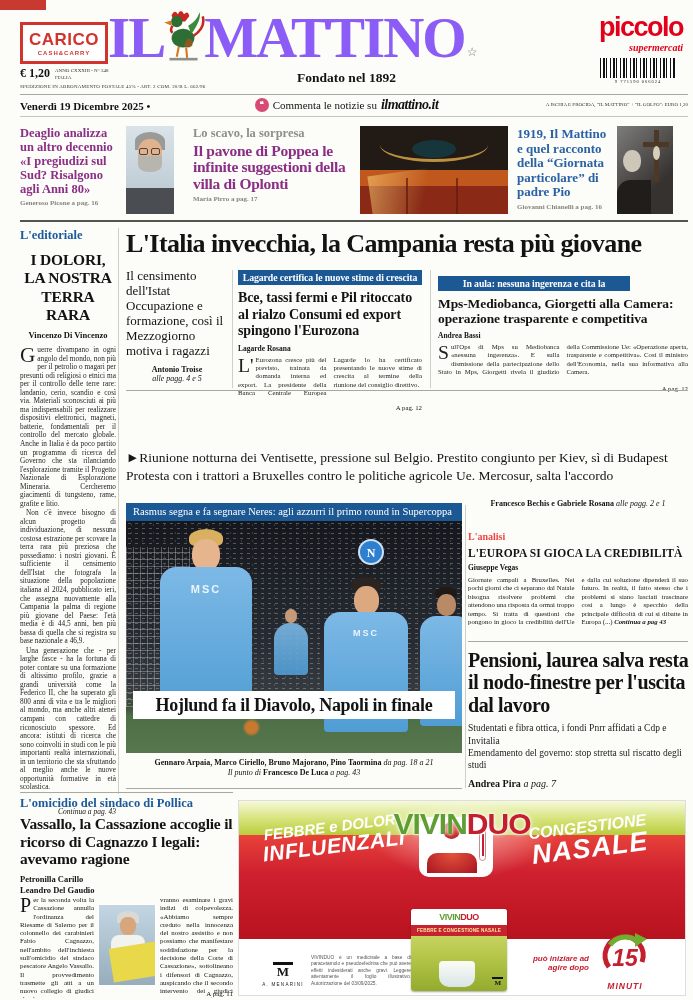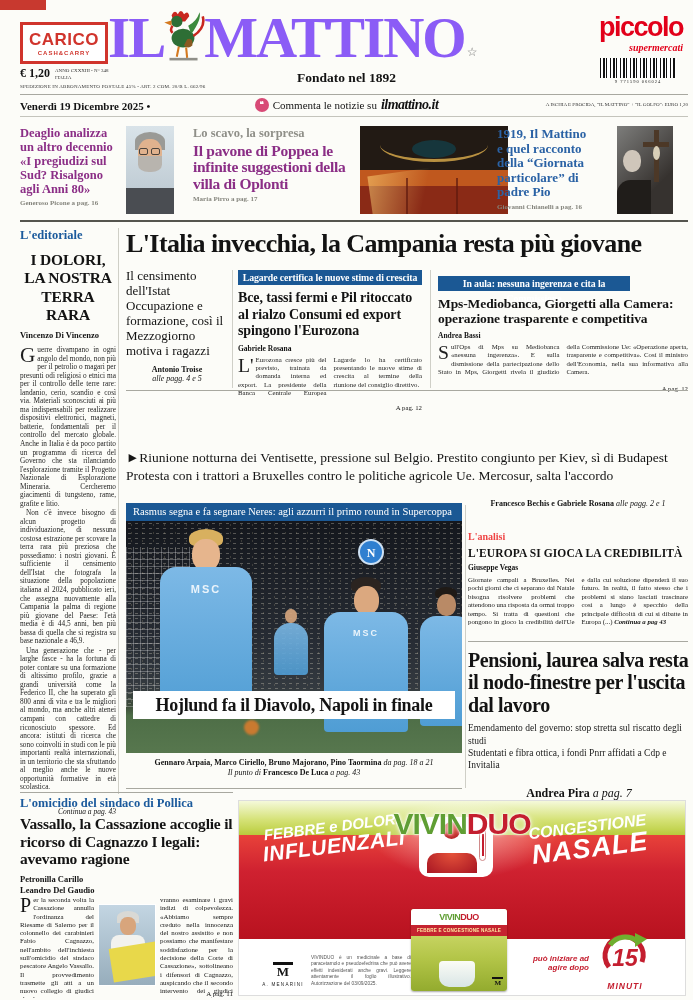--- a/index.html
+++ b/index.html
@@ -36,21 +36,21 @@
   .promo-right{position:absolute;right:5px;top:102px;width:210px;text-align:right;font-size:5px;color:#333}
 
   
   .teaser h4{line-height:1.12;font-weight:700}
   .tz-by{font-size:7px;font-weight:700;color:#85857d;margin-top:3px}
   .t1{position:absolute;left:20px;top:126px;width:102px}
   .t1 h4{font-size:12.5px;color:#8b2e86}
   .t2{position:absolute;left:193px;top:126px;width:164px}
   .t2 .kick{font-size:12.5px;font-weight:700;color:#8f8f88}
   .t2 h4{font-size:15.5px;color:#8b2e86;letter-spacing:-.3px;margin-top:2px;line-height:1.05}
-  .t3{position:absolute;left:497px;top:127px;width:97px}
+  .t3{position:absolute;left:517px;top:127px;width:97px}
   .t3 h4{font-size:13px;color:#2a62a5}
   .tphoto{position:absolute;top:126px;height:88px;overflow:hidden;background:#ccc}
   
   .ph-deaglio{left:126px;width:48px;background:linear-gradient(180deg,#d9e3e9,#b7c4cd)}
   .ph-deaglio .hair{position:absolute;left:9px;top:6px;width:30px;height:18px;border-radius:50% 50% 0 0;background:#9a9a96}
   .ph-deaglio .face{position:absolute;left:12px;top:13px;width:24px;height:28px;border-radius:45%;background:#e0b28e}
   .ph-deaglio .beard{position:absolute;left:12px;top:30px;width:24px;height:16px;border-radius:0 0 45% 45%;background:#b8b4ae}
   .ph-deaglio .gl{position:absolute;top:22px;width:9px;height:7px;border:1px solid #4a443e;border-radius:2px}
   .ph-deaglio .jacket{position:absolute;left:0;bottom:0;width:100%;height:26px;background:#4a4d52}
   
@@ -64,21 +64,21 @@
   .ph-pio .face{position:absolute;left:6px;top:24px;width:18px;height:22px;border-radius:50% 45% 45% 50%;background:#cfc6ba}
   .ph-pio .robe{position:absolute;left:0;bottom:0;width:34px;height:34px;background:#201d1a;border-radius:40% 0 0 0}
   .ph-pio .crossv{position:absolute;right:14px;top:4px;width:5px;height:52px;background:#4c3827}
   .ph-pio .crossh{position:absolute;right:4px;top:16px;width:26px;height:5px;background:#4c3827}
   .ph-pio .corpus{position:absolute;right:13px;top:20px;width:7px;height:14px;border-radius:50%;background:#d8cfb8}
 
   
   .edi{position:absolute;left:20px;top:228px;width:96px}
   .edi .lbl{font-size:12.5px;font-weight:700;color:#1b5a9c}
   .edi h2{font-size:15.5px;font-weight:700;text-align:center;line-height:1.18;margin-top:8px;letter-spacing:-.2px}
-  .edi .by{font-size:8.5px;font-weight:700;margin-top:6px}
+  .edi .by{font-size:8.5px;font-weight:700;text-align:center;margin-top:6px}
   .edi .body{margin-top:6px;height:458px;overflow:hidden;font-size:7.3px;line-height:1.17;text-align:justify;color:#1d1d1d;hyphens:auto}
   .edi .body p+p{text-indent:6px;margin-top:1px}
   .edi .cont{display:block;text-align:right;font-style:italic;font-size:7.5px;margin-top:3px}
   .dc::first-letter{float:left;font-size:2.9em;line-height:.82;padding:1px 2px 0 0}
 
   
   .istat-h1{position:absolute;left:126px;top:229px;width:562px;font-size:26px;font-weight:700;letter-spacing:-.6px;white-space:nowrap}
   .colA{position:absolute;left:126px;top:268px;width:102px}
   .colA .tx{font-size:13px;line-height:1.16;color:#111}
   .colA .by{text-align:center;font-weight:700;font-size:8px;margin-top:7px}
@@ -133,21 +133,21 @@
   
   .ana{position:absolute;left:468px;top:531px;width:220px}
   .ana .lbl{font-size:10px;font-weight:700;color:#ef4444}
   .ana h3{font-size:11.5px;font-weight:700;margin-top:5px;letter-spacing:.1px}
   .ana .by{font-size:7.5px;font-weight:700;margin-top:4px}
   .ana .body{margin-top:4px;font-size:6.8px;line-height:1.24;text-align:justify;column-count:2;column-gap:7px;height:58px;overflow:hidden;hyphens:auto}
   .ana .cont{font-weight:700;font-style:italic}
   .pens{position:absolute;left:468px;top:649px;width:222px}
   .pens h2{font-size:20px;font-weight:700;line-height:1.12;letter-spacing:-.4px}
   .pens .dk{font-size:9.5px;line-height:1.3;margin-top:6px;color:#1a1a1a}
-  .pens .by{text-align:center;font-size:12px;margin-top:14px}
+  .pens .by{font-size:10px;margin-top:6px}
 
   
   .vas{position:absolute;left:20px;top:796px;width:213px;height:202px}
   .vas .kick{font-size:12.5px;font-weight:700;color:#1b5a9c}
   .vas h2{font-size:15.5px;font-weight:700;line-height:1.14;letter-spacing:-.2px;margin-top:4px}
   .vas .by{font-size:8.5px;font-weight:700;line-height:1.25;margin-top:6px}
   .vas .bl{position:absolute;left:0;top:100px;width:74px;height:102px;overflow:hidden;font-size:6.9px;line-height:1.2;text-align:justify;hyphens:auto}
   .vas .br{position:absolute;left:140px;top:100px;width:73px;height:102px;overflow:hidden;font-size:6.9px;line-height:1.2;text-align:justify;hyphens:auto}
   .vas-photo{position:absolute;left:78px;top:108px;width:58px;height:82px;background:linear-gradient(180deg,#c3d5e2,#97adbc);border:1px solid #fff;overflow:hidden}
   .vas-photo .hair{position:absolute;left:18px;top:6px;width:22px;height:12px;border-radius:50% 50% 0 0;background:#d9d9d5}
@@ -302,21 +302,21 @@
   <h1 class="istat-h1">L'Italia invecchia, la Campania resta più giovane</h1>
   <div class="colA">
     <div class="tx">Il censimento dell'Istat Occupazione e formazione, così il Mezzogiorno motiva i ragazzi</div>
     <div class="by">Antonio Troise</div>
     <div class="pg">alle pagg. 4 e 5</div>
   </div>
   <div class="vrule" style="left:232px;top:270px;height:118px"></div>
   <div class="colB">
     <div class="kbar">Lagarde certifica le nuove stime di crescita</div>
     <h3>Bce, tassi fermi e Pil ritoccato al rialzo Consumi ed export spingono l'Eurozona</h3>
-    <div class="mini-by">Gabriele Rosana</div>
+    <div class="mini-by">Lagarde Rosana</div>
     <p class="mini-body dc" style="height:48px;overflow:hidden">L'Eurozona cresce più del previsto, trainata da domanda interna ed export. La presidente della Banca Centrale Europea Lagarde lo ha certificato presentando le nuove stime di crescita al termine della riunione del consiglio direttivo.</p>
     <span class="mini-pg">A pag. 12</span>
   </div>
   <div class="vrule" style="left:430px;top:270px;height:118px"></div>
   <div class="colC">
     <div class="kbar">In aula: nessuna ingerenza e cita la Commissione</div>
     <h3>Mps-Mediobanca, Giorgetti alla Camera: operazione trasparente e competitiva</h3>
     <div class="mini-by">Andrea Bassi</div>
     <p class="mini-body dc" style="height:42px;overflow:hidden">Sull'Ops di Mps su Mediobanca «nessuna ingerenza». E sulla dismissione della partecipazione dello Stato in Mps, Giorgetti rivela il giudizio della Commissione Ue: «Operazione aperta, trasparente e competitiva». Così il ministro dell'Economia, nella sua informativa alla Camera.</p>
     <span class="mini-pg">A pag. 12</span>
@@ -378,22 +378,22 @@
     <div class="by">Giuseppe Vegas</div>
     <div class="body">
       <span class="dc">Giornate campali a Bruxelles. Nei pochi giorni che ci separano dal Natale bisogna risolvere problemi che attendono una risposta da ormai troppo tempo. Si tratta di questioni che pongono in gioco la credibilità dell'Ue e dalla cui soluzione dipenderà il suo futuro. In realtà, il fatto stesso che i problemi si siano lasciati trascinare così a lungo è specchio della principale difficoltà di cui si dibatte in Europa (...) </span><span class="cont">Continua a pag 43</span>
     </div>
   </div>
   <div class="hrule" style="left:468px;top:641px;width:220px"></div>
 
   <div class="pens">
     <h2>Pensioni, laurea salva resta il nodo-finestre per l'uscita dal lavoro</h2>
     <div class="dk">
+      <div>Studentati e fibra ottica, i fondi Pnrr affidati a Cdp e Invitalia</div>
       <div>Emendamento del governo: stop stretta sul riscatto degli studi</div>
-      <div>Studentati e fibra ottica, i fondi Pnrr affidati a Cdp e Invitalia</div>
     </div>
     <div class="by">
       <span class="bn">Andrea Pira</span><span class="bp"> a pag. 7</span>
     </div>
   </div>
 
   <div class="hrule" style="left:20px;top:792px;width:213px"></div>
 
   <div class="vas">
     <div class="kick">L'omicidio del sindaco di Pollica</div>

